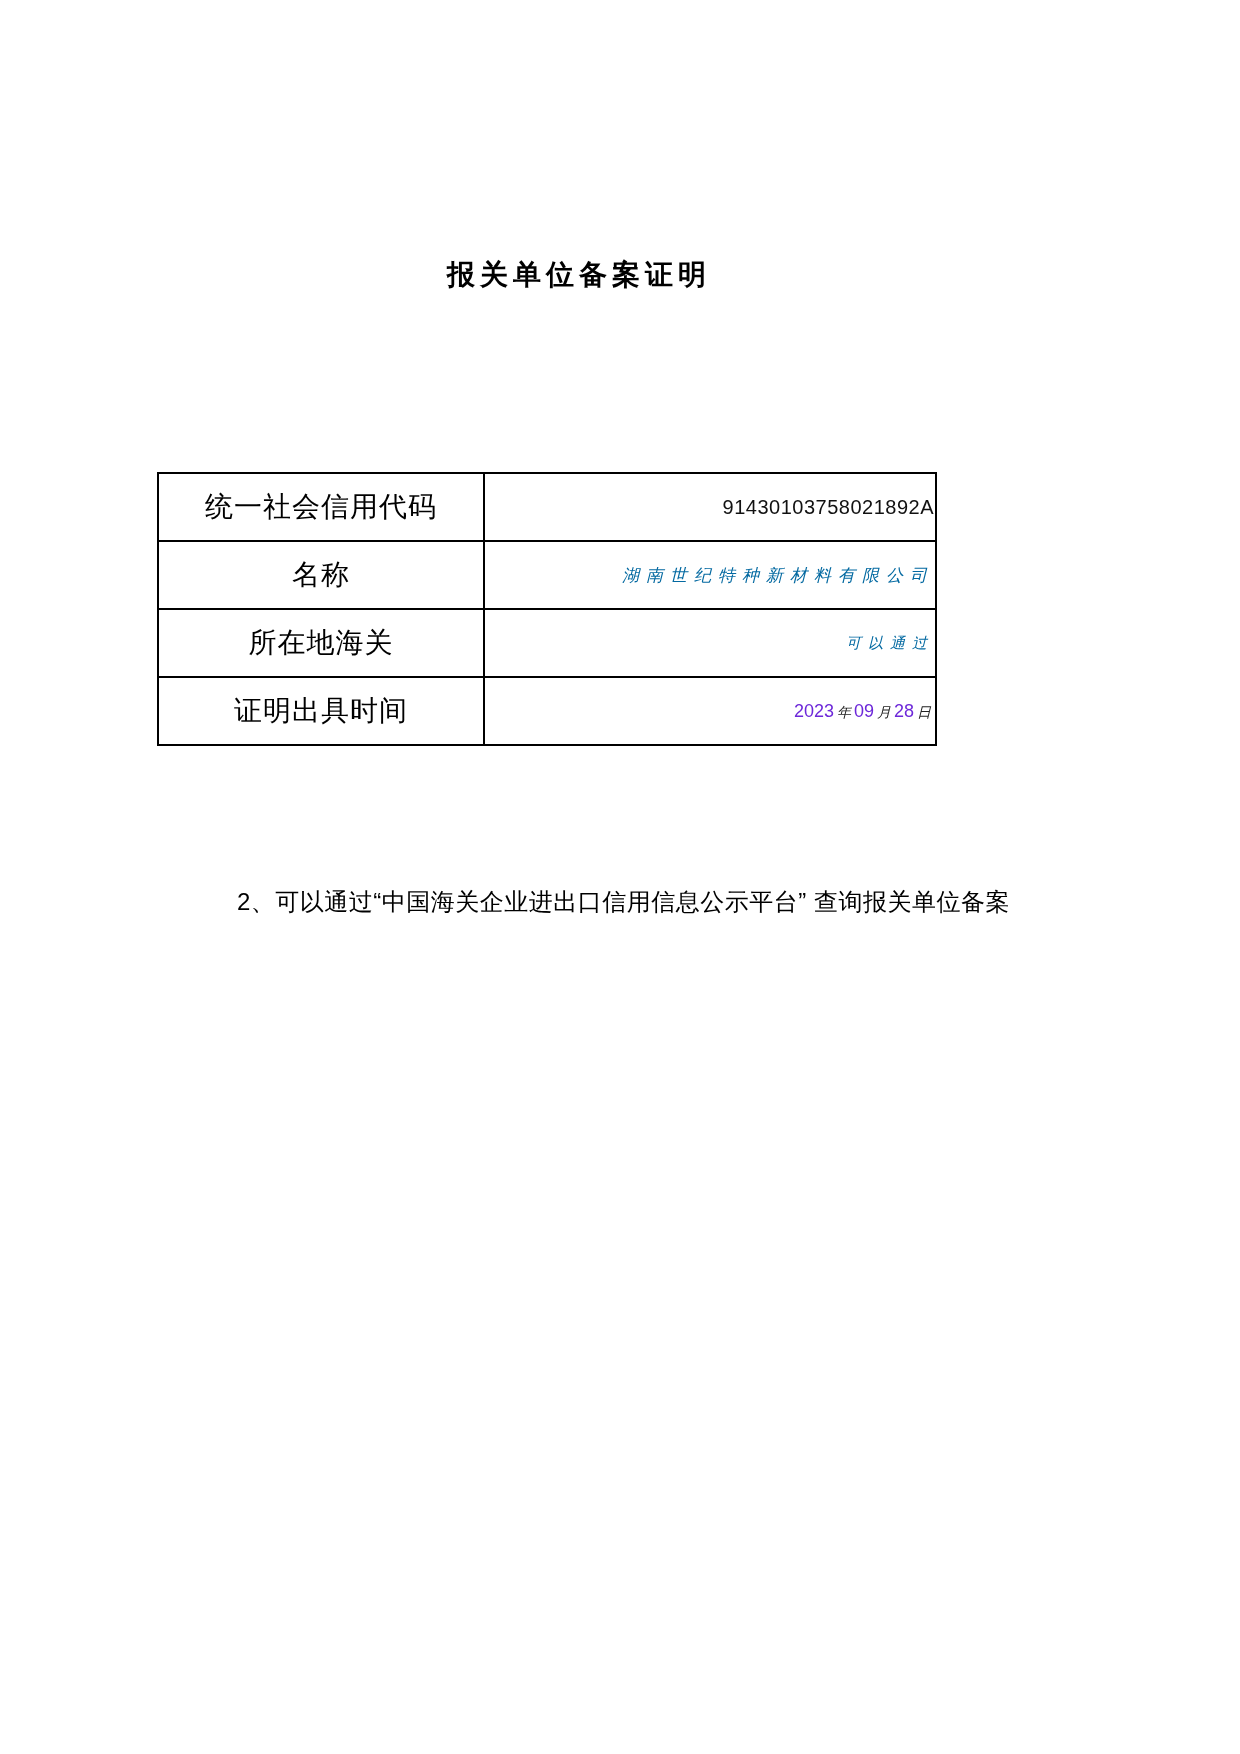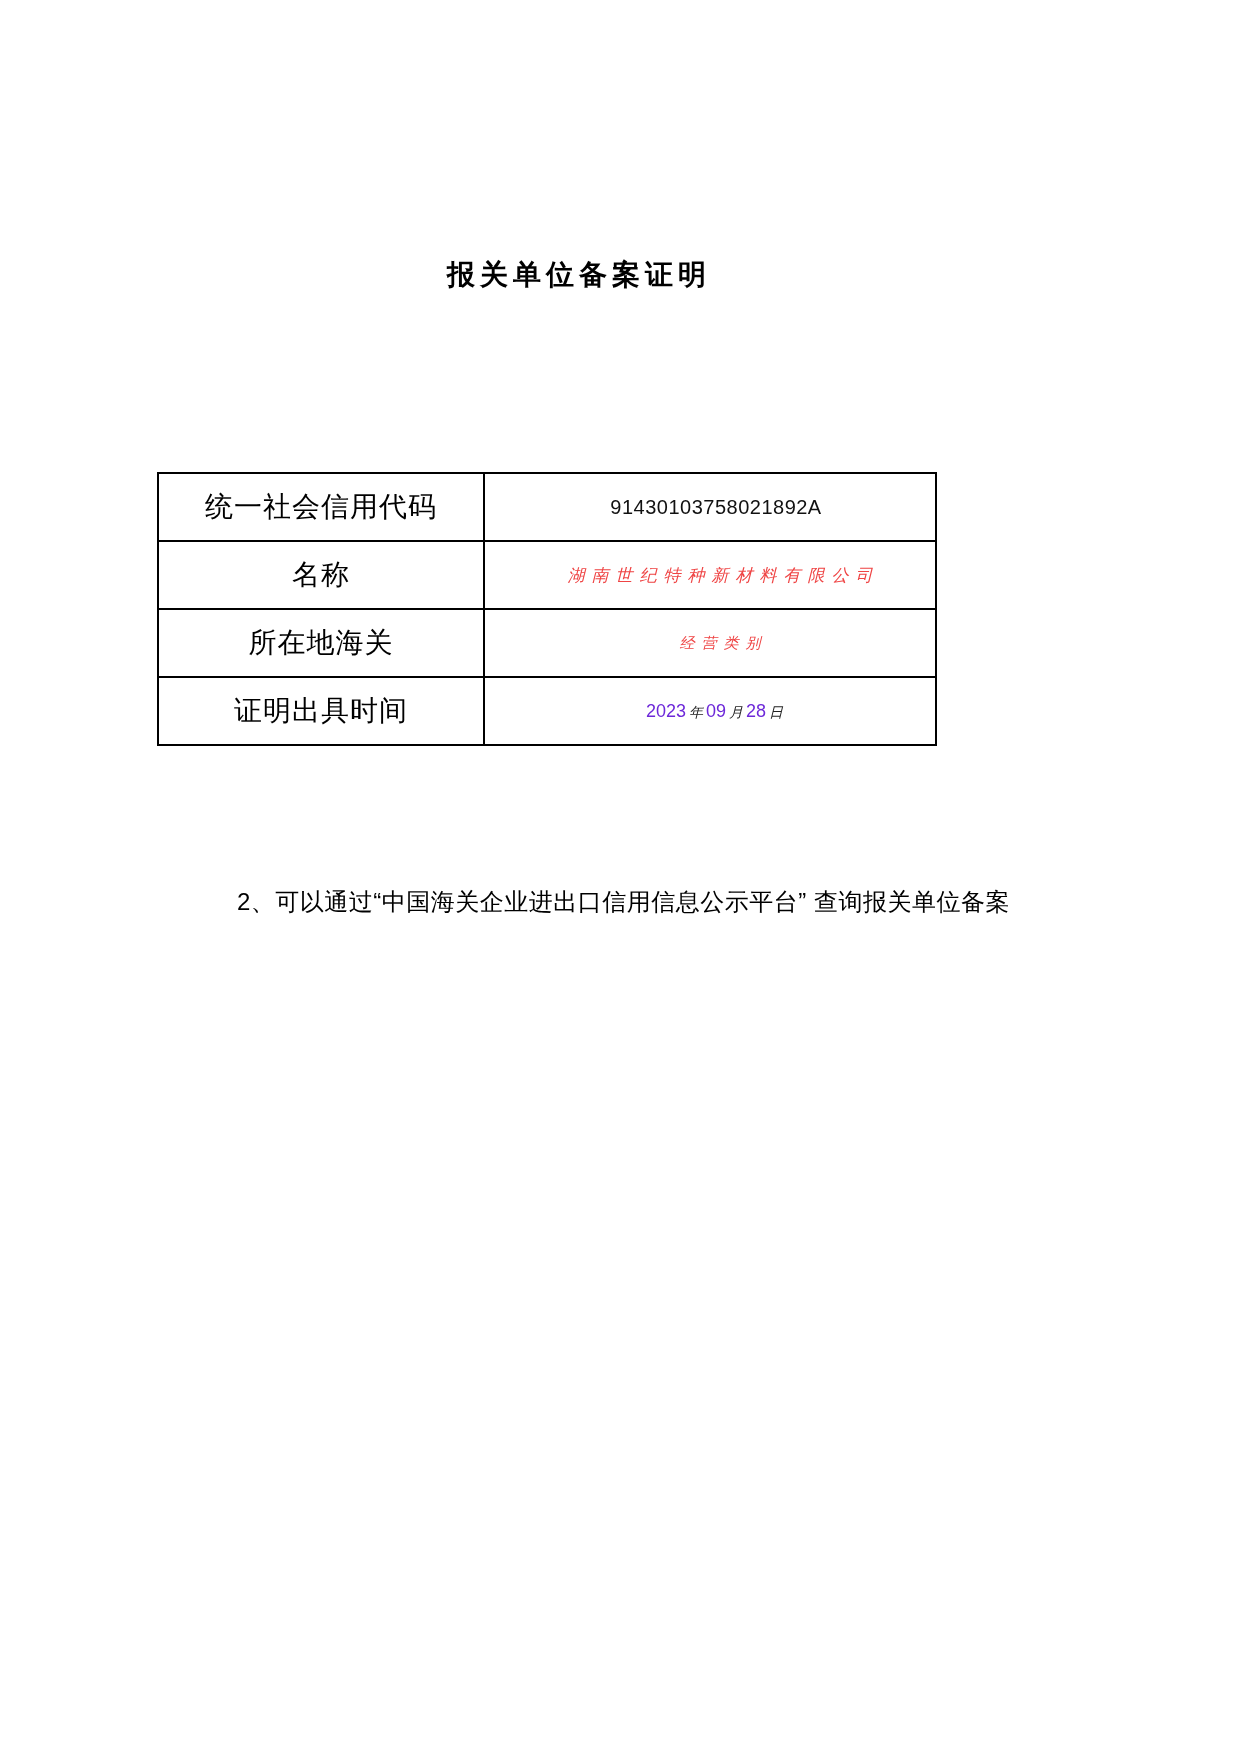--- a/index.html
+++ b/index.html
@@ -43,31 +43,31 @@
     background: #ffffff;
   }
   .label-cell {
     text-align: center;
     font-size: 28px;
     letter-spacing: 1px;
     color: #000000;
   }
   .value-cell {
     padding-left: 13px;
-    text-align: center;
+    text-align: right;
   }
   .printed {
     font-size: 20px;
     letter-spacing: 0.5px;
     color: #111111;
   }
   .hand {
     font-family: "DejaVu Serif", serif;
     font-style: italic;
-    color: #ef4444;
+    color: #0369a1;
     padding-left: 28px;
   }
   .hand-name {
     font-size: 17px;
     letter-spacing: 7px;
   }
   .hand-customs {
     font-size: 15px;
     letter-spacing: 7px;
   }
@@ -114,21 +114,21 @@
       <tr>
         <td class="label-cell">统一社会信用代码</td>
         <td class="value-cell printed">91430103758021892A</td>
       </tr>
       <tr>
         <td class="label-cell">名称</td>
         <td class="value-cell hand hand-name">湖南世纪特种新材料有限公司</td>
       </tr>
       <tr>
         <td class="label-cell">所在地海关</td>
-        <td class="value-cell hand hand-customs">经营类别</td>
+        <td class="value-cell hand hand-customs">可以通过</td>
       </tr>
       <tr>
         <td class="label-cell">证明出具时间</td>
         <td class="value-cell">
           <span class="date-num">2023</span><span class="date-unit">年</span><span class="date-num">09</span><span class="date-unit">月</span><span class="date-num">28</span><span class="date-unit">日</span>
         </td>
       </tr>
     </tbody>
   </table>
 

